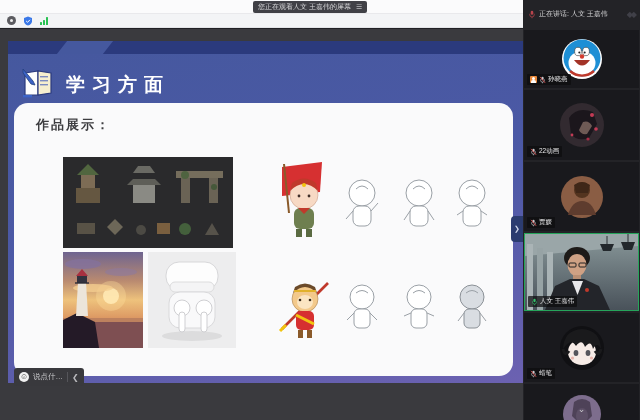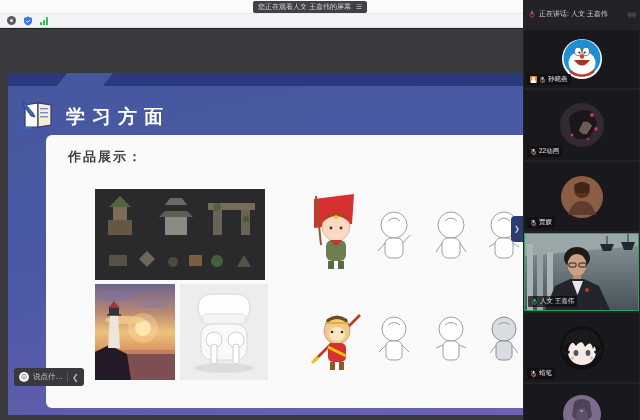--- a/index.html
+++ b/index.html
@@ -16,31 +16,31 @@
   .bar2{position:relative;height:14px;background:#f3f4f6;display:flex;align-items:center;gap:7px;padding-left:7px;border-bottom:1px solid #e3e4e7;}
   .ic{display:inline-flex;align-items:flex-end;}
   .ic-rec{width:9px;height:9px;border-radius:50%;background:#5b5b60;position:relative;}
   .ic-rec i{position:absolute;left:3px;top:3px;width:3px;height:3px;background:#efefef;border-radius:50%;}
   .ic-net{gap:1px;height:8px;}
   .ic-net b{display:block;width:2px;background:#29c152;border-radius:.5px;}
 
   .share-view{position:absolute;left:0;top:29px;width:523px;height:391px;background:#3a3a3e;}
 
   
-  .slide{position:absolute;left:8px;top:44px;width:592px;height:342px;
+  .slide{position:absolute;left:8px;top:12px;width:592px;height:342px;
          background:linear-gradient(168deg,#45589e 0%,#4c59a6 48%,#6e62b2 100%);text-align:center;}
   .slide-topstrip{position:absolute;left:0;top:0;width:100%;height:13px;background:#2b3a7d;overflow:hidden;}
   .slide-topstrip i{position:absolute;left:54px;top:0;width:46px;height:13px;background:#45589e;transform:skewX(-38deg);}
   .book-icon{position:absolute;left:13px;top:26px;}
   .slide-title{position:absolute;left:58px;top:31px;font-size:19px;font-weight:bold;color:#ffffff;letter-spacing:7px;white-space:nowrap;}
   .logo-group{position:absolute;right:10px;top:21px;display:flex;align-items:center;gap:5px;}
   .logo-text{display:flex;flex-direction:column;line-height:1.1;}
   .logo-cn{font-size:10.5px;font-weight:bold;color:#ffffff;white-space:nowrap;}
   .logo-en{font-size:3.5px;color:#d9def0;white-space:nowrap;}
-  .content-card{position:absolute;left:6px;top:62px;width:499px;height:273px;background:#fafafb;border-radius:6px;margin-left:32px;}
+  .content-card{position:absolute;left:6px;top:62px;width:499px;height:273px;background:#fafafb;border-radius:14px;}
   .section-label{position:absolute;left:22px;top:13px;font-size:13px;font-weight:bold;color:#3d3d40;letter-spacing:2px;}
   .art{position:absolute;}
 
   
   .chat-pill{position:absolute;left:14px;top:339px;height:18px;background:#39393d;border-radius:3px;
              display:flex;align-items:center;gap:4px;padding:0 5px;}
   .chat-pill .emoji{width:10px;height:10px;background:#f2f2f2;border-radius:50%;color:#444;font-size:8px;line-height:10px;text-align:center;}
   .chat-pill .ph{font-size:7.5px;color:#c9c9cc;white-space:nowrap;}
   .chat-pill .vdiv{width:1px;height:10px;background:#55555a;}
   .chat-pill .col{font-size:8px;color:#b9b9bd;}

